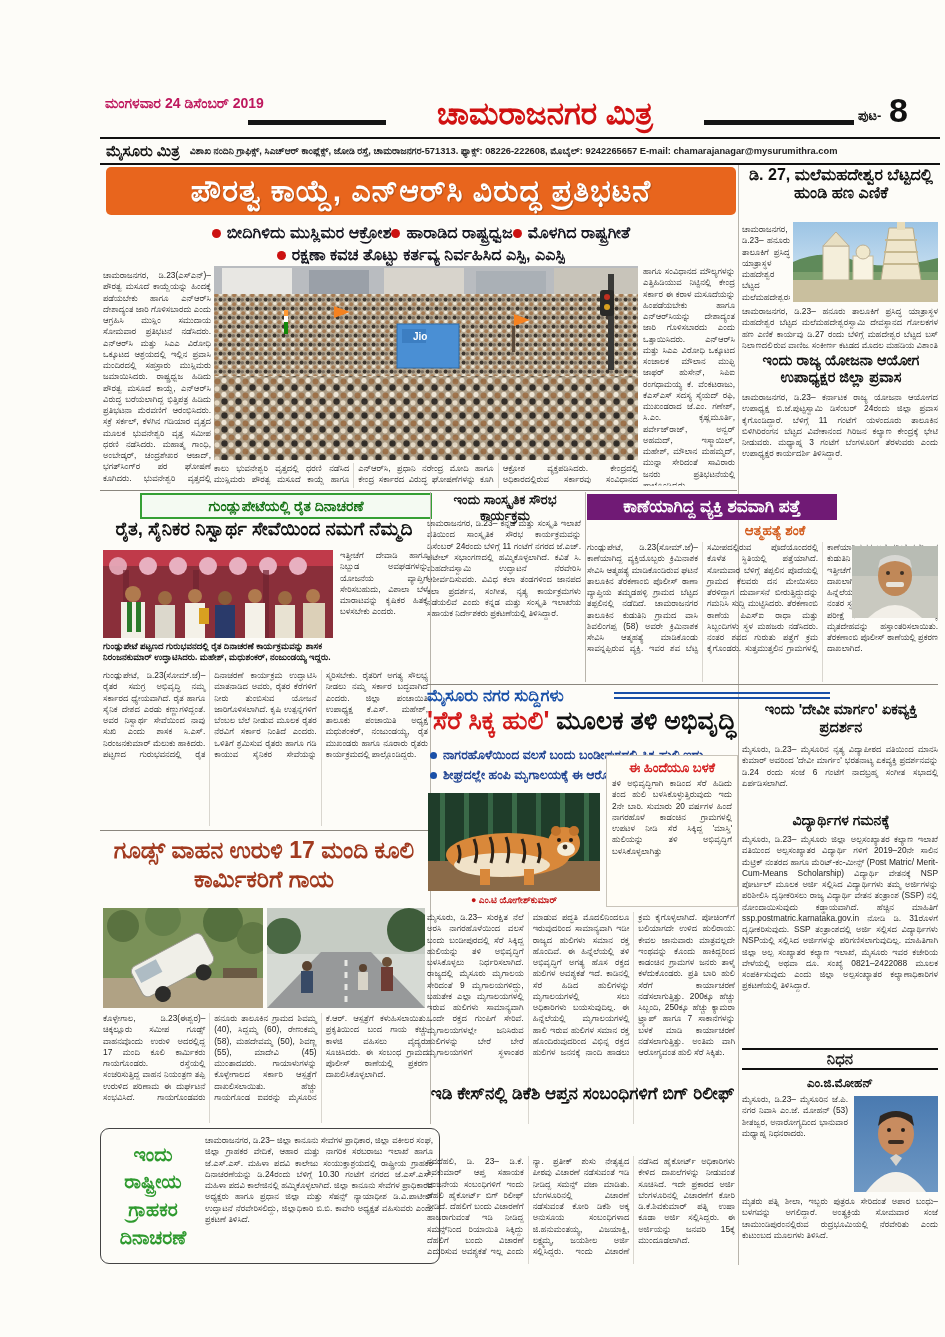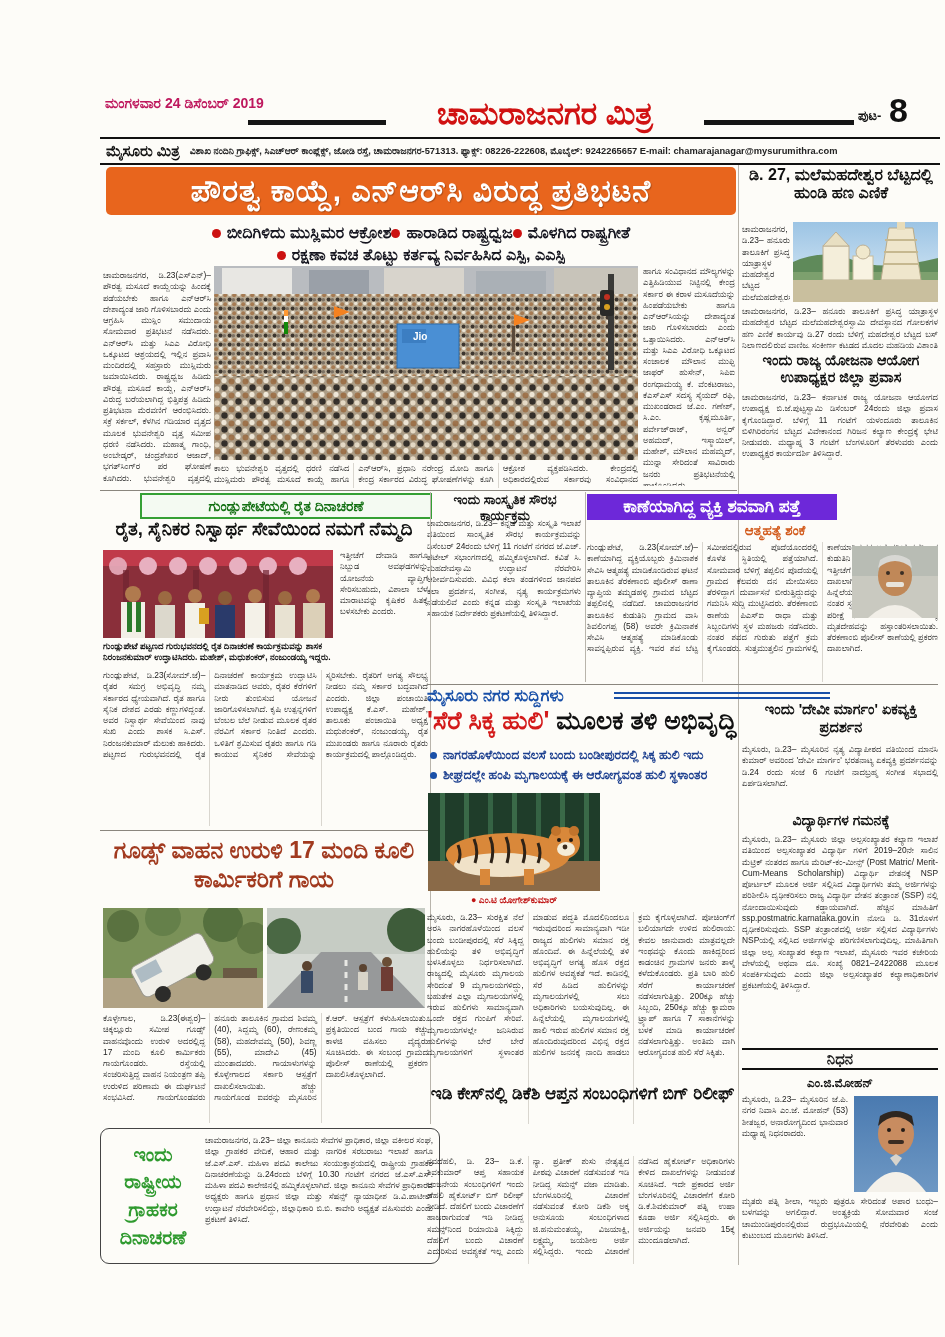--- a/index.html
+++ b/index.html
@@ -24,21 +24,21 @@
   .lead-banner{background:#e8651d;border-radius:5px;display:flex;align-items:center;justify-content:center;}
   .lead-banner span{color:#fff;font-size:30px;font-weight:bold;letter-spacing:1px;text-shadow:1px 1px 1px rgba(0,0,0,.25);}
   .lead-sub{display:flex;flex-wrap:wrap;justify-content:center;align-content:center;gap:4px 0;font-size:16px;font-weight:bold;color:#14141e;text-align:center;}
   .bullet-item{display:flex;align-items:center;gap:6px;}
   .dot{width:9px;height:9px;border-radius:50%;background:#cc1111;flex:0 0 auto;}
   .dot.blue{background:#1950a8;width:7px;height:7px;}
   .caption{font-size:8.6px;font-weight:bold;color:#111;line-height:1.3;}
   
   .hl-black{font-weight:bold;color:#101010;}
   .kicker{border:2px solid #35a035;background:#f4faf2;color:#127012;font-weight:bold;font-size:14px;display:flex;align-items:center;justify-content:center;}
-  .rev-bar{background:#6d28d9;color:#fff;font-weight:bold;font-size:17px;display:flex;align-items:center;justify-content:center;}
+  .rev-bar{background:#701a75;color:#fff;font-weight:bold;font-size:17px;display:flex;align-items:center;justify-content:center;}
   .red-sub{color:#d2591a;font-weight:bold;font-size:13.5px;text-align:center;}
   .blue-head{color:#1950a8;font-weight:bold;font-size:16.5px;}
   .blueline{border-top:2px solid #1950a8;border-bottom:2px solid #1950a8;height:3px;}
   .tiger-red{color:#d31a1a;}
   .tiger-bullets{font-size:12.5px;font-weight:bold;color:#1c3f8f;display:flex;flex-direction:column;gap:5px;}
   .box{border:1px solid #c9c4ba;background:#fffdf6;padding:4px 5px;}
   .box-title{color:#d31a1a;font-weight:bold;font-size:13px;text-align:center;margin-bottom:2px;}
   .byline{color:#c01414;font-weight:bold;font-size:9px;text-align:center;}
   .goods-hl{color:#a13a1f;font-weight:bold;font-size:23px;text-align:center;line-height:1.25;}
   .consumer-box{border:1.5px solid #444;border-radius:9px;display:flex;padding:6px;}
@@ -262,20 +262,24 @@
       <circle cx="146" cy="38" r="5" fill="#c2742c"></circle>
     <ellipse cx="138" cy="56" rx="9" ry="7" fill="#f4ecd8"></ellipse>
     <circle cx="131" cy="47" r="2" fill="#201812"></circle>
       <circle cx="143" cy="47" r="2" fill="#201812"></circle>
     <circle cx="137" cy="54" r="2.4" fill="#3a2a1c"></circle>
     <rect x="52" y="76" width="10" height="16" fill="#d9883a"></rect>
       <rect x="96" y="76" width="10" height="16" fill="#d9883a"></rect>
   </svg>
   <div class="abs byline" style="left:428px;top:895px;width:172px;">● ಎಂ.ಟಿ ಯೋಗೇಶ್‌ಕುಮಾರ್</div>
 
+  <div class="abs box" style="left:606px;top:755px;width:120px;height:142px;">
+    <div class="box-title">ಈ ಹಿಂದೆಯೂ ಬಳಕೆ</div>
+    <div class="body-txt just" style="height:118px;">ತಳಿ ಅಭಿವೃದ್ಧಿಗಾಗಿ ಕಾಡಿಂದ ಸೆರೆ ಹಿಡಿದು ತಂದ ಹುಲಿ ಬಳಸಿಕೊಳ್ಳುತ್ತಿರುವುದು ಇದು 2ನೇ ಬಾರಿ. ಸುಮಾರು 20 ವರ್ಷಗಳ ಹಿಂದೆ ನಾಗರಹೊಳೆ ಕಾಡಂಚಿನ ಗ್ರಾಮಗಳಲ್ಲಿ ಉಪಟಳ ನೀಡಿ ಸೆರೆ ಸಿಕ್ಕಿದ್ದ 'ಮಾಸ್ತಿ' ಹುಲಿಯನ್ನು ತಳಿ ಅಭಿವೃದ್ಧಿಗೆ ಬಳಸಿಕೊಳ್ಳಲಾಗಿತ್ತು</div>
+  </div>
 
   <div class="abs body-txt just cols3" style="left:427px;top:912px;width:308px;height:212px;">ಮೈಸೂರು, ಡಿ.23– ಸುರಕ್ಷಿತ ನೆಲೆ ಅರಸಿ ನಾಗರಹೊಳೆಯಿಂದ ವಲಸೆ ಬಂದು ಬಂಡೀಪುರದಲ್ಲಿ ಸೆರೆ ಸಿಕ್ಕಿದ್ದ ಹುಲಿಯನ್ನು ತಳಿ ಅಭಿವೃದ್ಧಿಗೆ ಬಳಸಿಕೊಳ್ಳಲು ನಿರ್ಧರಿಸಲಾಗಿದೆ. ರಾಜ್ಯದಲ್ಲಿ ಮೈಸೂರು ಮೃಗಾಲಯ ಸೇರಿದಂತೆ 9 ಮೃಗಾಲಯಗಳಿದ್ದು, ಬಹುತೇಕ ಎಲ್ಲಾ ಮೃಗಾಲಯಗಳಲ್ಲಿ ಇರುವ ಹುಲಿಗಳು ಸಾಮಾನ್ಯವಾಗಿ ಒಂದೇ ರಕ್ತದ ಗುಂಪಿಗೆ ಸೇರಿವೆ. ಮೃಗಾಲಯಗಳಲ್ಲೇ ಜನಿಸಿರುವ ಹುಲಿಗಳನ್ನು ಬೇರೆ ಬೇರೆ ಮೃಗಾಲಯಗಳಿಗೆ ಸ್ಥಳಾಂತರ ಮಾಡುವ ಪದ್ಧತಿ ಮೊದಲಿನಿಂದಲೂ ಇರುವುದರಿಂದ ಸಾಮಾನ್ಯವಾಗಿ ಇಡೀ ರಾಜ್ಯದ ಹುಲಿಗಳು ಸಮಾನ ರಕ್ತ ಹೊಂದಿವೆ. ಈ ಹಿನ್ನೆಲೆಯಲ್ಲಿ ತಳಿ ಅಭಿವೃದ್ಧಿಗೆ ಅಗತ್ಯ ಹೊಸ ರಕ್ತದ ಹುಲಿಗಳ ಅವಶ್ಯಕತೆ ಇದೆ. ಕಾಡಿನಲ್ಲಿ ಸೆರೆ ಹಿಡಿದ ಹುಲಿಗಳನ್ನು ಮೃಗಾಲಯಗಳಲ್ಲಿ ಸಲು ಅಧಿಕಾರಿಗಳು ಬಯಸುವುದಿಲ್ಲ. ಈ ಹಿನ್ನೆಲೆಯಲ್ಲಿ ಮೃಗಾಲಯಗಳಲ್ಲಿ ಹಾಲಿ ಇರುವ ಹುಲಿಗಳ ಸಮಾನ ರಕ್ತ ಹೊಂದಿರುವುದರಿಂದ ವಿಭಿನ್ನ ರಕ್ತದ ಹುಲಿಗಳ ಜನನಕ್ಕೆ ನಾಂದಿ ಹಾಡಲು ಕ್ರಮ ಕೈಗೊಳ್ಳಲಾಗಿದೆ. ಪೋಚಿಂಗ್‌ಗೆ ಬಲಿಯಾಗದೇ ಉಳಿದ ಹುಲಿರಾಯ: ಕೇವಲ ಜಾನುವಾರು ಮಾತ್ರವಲ್ಲದೇ ಇಂಥವನ್ನು ಕೊಂದು ಹಾಕಿದ್ದರಿಂದ ಕಾಡಂಚಿನ ಗ್ರಾಮಗಳ ಜನರು ತಾಳ್ಮೆ ಕಳೆದುಕೊಂಡರು. ಪ್ರತಿ ಬಾರಿ ಹುಲಿ ಸೆರೆಗೆ ಕಾರ್ಯಾಚರಣೆ ನಡೆಸಲಾಗುತ್ತಿತ್ತು. 200ಕ್ಕೂ ಹೆಚ್ಚು ಸಿಬ್ಬಂದಿ, 250ಕ್ಕೂ ಹೆಚ್ಚು ಕ್ಯಾಮರಾ ಟ್ರ್ಯಾಪ್ ಹಾಗೂ 7 ಸಾಕಾನೆಗಳನ್ನು ಬಳಕೆ ಮಾಡಿ ಕಾರ್ಯಾಚರಣೆ ನಡೆಸಲಾಗುತ್ತಿತ್ತು. ಅಂತಿಮ ವಾಗಿ ಆರೋಗ್ಯವಂತ ಹುಲಿ ಸೆರೆ ಸಿಕ್ಕಿತು.</div>
 
   <div class="abs goods-hl" style="left:100px;top:836px;width:328px;">ಗೂಡ್ಸ್ ವಾಹನ ಉರುಳಿ 17 ಮಂದಿ ಕೂಲಿ ಕಾರ್ಮಿಕರಿಗೆ ಗಾಯ</div>
   <svg class="abs" style="left:103px;top:908px;" width="160" height="100" viewBox="0 0 160 100">
     <rect width="160" height="100" fill="#7a9158"></rect>
     <circle cx="20" cy="18" r="16" fill="#5a7240"></circle>
       <circle cx="60" cy="10" r="18" fill="#65804a"></circle>
     <circle cx="120" cy="14" r="20" fill="#55703e"></circle>
       <circle cx="150" cy="30" r="16" fill="#607844"></circle>

